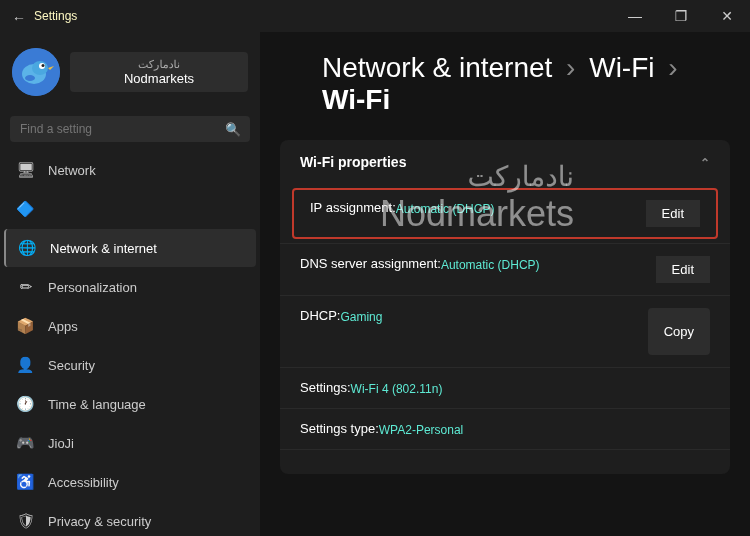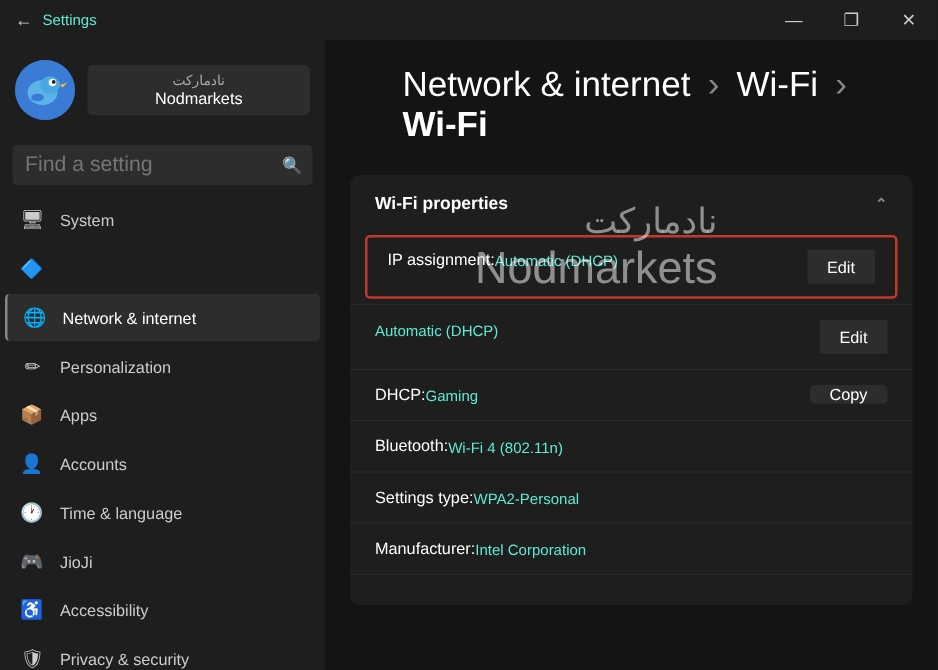--- a/index.html
+++ b/index.html
@@ -21,21 +21,21 @@
       padding: 0 0 0 12px;
       height: 32px;
     }
     .titlebar-left {
       display: flex;
       align-items: center;
       gap: 8px;
     }
     .titlebar-title {
       font-size: 12px;
-      color: #5eead4;
+      color: #fef9c3;
     }
     .titlebar-controls {
       display: flex;
     }
     .titlebar-btn {
       width: 46px;
       height: 32px;
       display: flex;
       align-items: center;
       justify-content: center;
@@ -109,21 +109,21 @@
       margin: 4px 10px 8px 10px;
       position: relative;
     }
     .search-box input {
       width: 100%;
       background: #2d2d2d;
       border: none;
       border-radius: 4px;
       color: #cccccc;
       padding: 6px 40px 6px 10px;
-      font-size: 17px;
+      font-size: 12px;
       outline: none;
     }
     .search-icon-wrap {
       position: absolute;
       right: 8px;
       top: 50%;
       transform: translateY(-50%);
       color: #888;
       font-size: 13px;
     }
@@ -225,21 +225,21 @@
       padding: 6px 16px;
       font-size: 13px;
       cursor: pointer;
     }
 
     .copy-btn {
       background: #2d2d2d;
       border: none;
       border-radius: 4px;
       color: #ffffff;
-      padding: 0 16px;
+      padding: 16px 16px;
       font-size: 13px;
       cursor: pointer;
     }
 
     
     .watermark {
       position: absolute;
       top: 160px;
       left: 380px;
       pointer-events: none;
@@ -295,40 +295,40 @@
     </div>
 
     <div class="search-box">
       <input type="text" placeholder="Find a setting" style="">
       <span class="search-icon-wrap">🔍</span>
     </div>
 
     <nav>
       <div class="nav-item">
         <span class="nav-icon">🖥</span>
-        <span>System</span>
+        <span>Network</span>
       </div>
       <div class="nav-item">
         <span class="nav-icon">🔷</span>
       </div>
       <div class="nav-item active">
         <span class="nav-icon">🌐</span>
         <span>Network &amp; internet</span>
       </div>
       <div class="nav-item">
         <span class="nav-icon">✏</span>
         <span>Personalization</span>
       </div>
       <div class="nav-item">
         <span class="nav-icon">📦</span>
         <span>Apps</span>
       </div>
       <div class="nav-item">
         <span class="nav-icon">👤</span>
-        <span>Accounts</span>
+        <span>Security</span>
       </div>
       <div class="nav-item">
         <span class="nav-icon">🕐</span>
         <span>Time &amp; language</span>
       </div>
       <div class="nav-item">
         <span class="nav-icon">🎮</span>
         <span>JioJi</span>
       </div>
       <div class="nav-item">
@@ -362,53 +362,48 @@
       <div class="property-row highlighted">
         <div class="property-left">
           <span class="property-label">IP assignment:</span>
           <span class="property-value">Automatic (DHCP)</span>
         </div>
         <button class="edit-btn">Edit</button>
       </div>
 
       <div class="property-row">
         <div class="property-left">
+          <span class="property-label">DNS server assignment:</span>
           <span class="property-value">Automatic (DHCP)</span>
         </div>
         <button class="edit-btn">Edit</button>
       </div>
 
       <div class="property-row">
         <div class="property-left">
           <span class="property-label">DHCP:</span>
           <span class="property-value">Gaming</span>
         </div>
         <button class="copy-btn">Copy</button>
       </div>
 
       <div class="property-row">
         <div class="property-left">
-          <span class="property-label">Bluetooth:</span>
+          <span class="property-label">Settings:</span>
           <span class="property-value">Wi-Fi 4 (802.11n)</span>
         </div>
       </div>
 
       <div class="property-row">
         <div class="property-left">
           <span class="property-label">Settings type:</span>
           <span class="property-value">WPA2-Personal</span>
         </div>
       </div>
 
-      <div class="property-row">
-        <div class="property-left">
-          <span class="property-label">Manufacturer:</span>
-          <span class="property-value">Intel Corporation</span>
-        </div>
-      </div>
 
       <div class="property-row">
         
       </div>
 
     </div>
   </div>
 </div>
 
 <div class="watermark">

